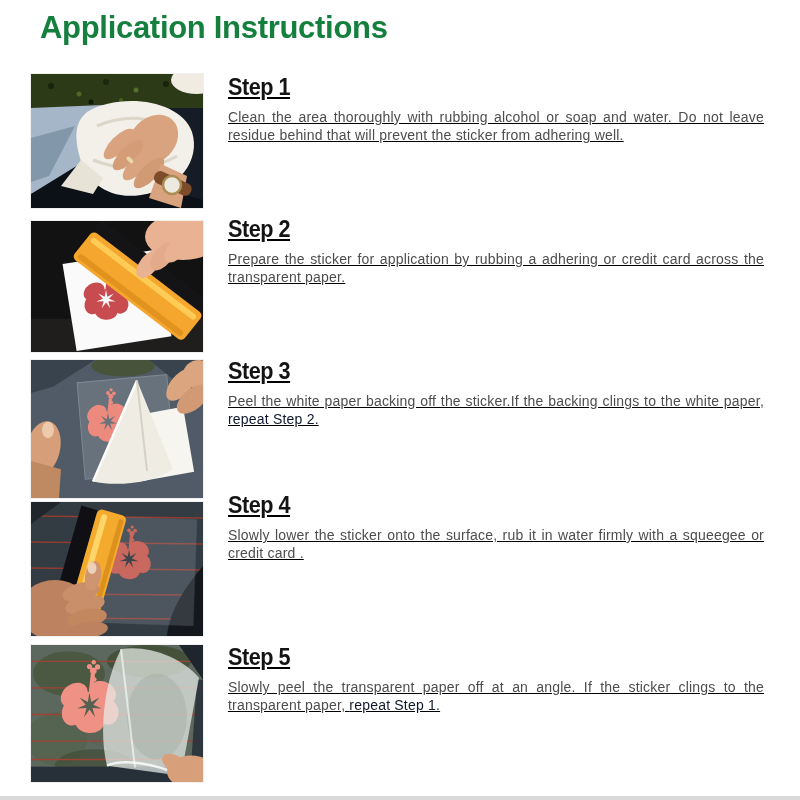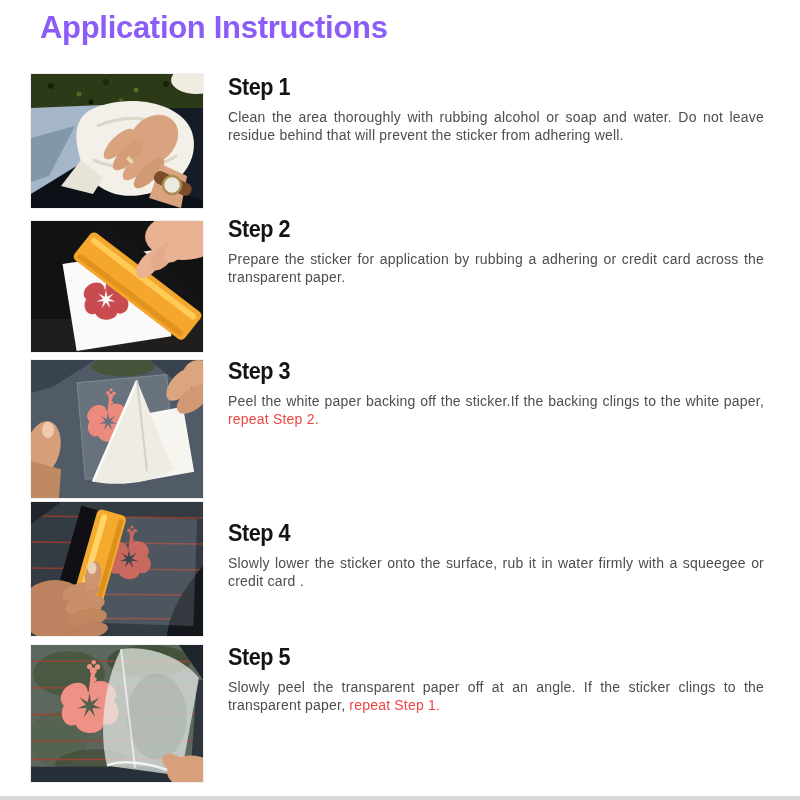--- a/index.html
+++ b/index.html
@@ -3,36 +3,36 @@
 <meta charset="utf-8">
 <style>
   html,body { margin:0; padding:0; }
   body {
     width:800px; height:800px; position:relative; overflow:hidden;
     background:#ffffff;
     font-family:"Liberation Sans", sans-serif;
   }
   .page-title {
     position:absolute; left:40px; top:10px; margin:0;
-    font-size:31px; font-weight:bold; color:#8b5cf6; letter-spacing:-0.3px;
+    font-size:31px; font-weight:bold; color:#15803d; letter-spacing:-0.3px;
   }
   .photo {
     position:absolute; left:31px; width:172px; display:block;
     outline:1px solid rgba(0,0,0,0.06);
   }
-  .step-text { position:absolute; left:228px; width:536px; }
+  .step-text { position:absolute; left:228px; width:536px;text-decoration:underline; }
   .step-heading {
     margin:0; font-size:23px; font-weight:bold; color:#141414;
     letter-spacing:-0.5px; transform:scaleX(0.94); transform-origin:left center;
   }
   .step-body {
     margin:7px 0 0 0; font-size:14px; line-height:1.29; color:#4d4d4d;
     text-align:justify; letter-spacing:0.2px;
   }
-  .hl { color:#ef4444; }
+  .hl { color:#0f172a; }
   .bottom-edge {
     position:absolute; left:0; top:796px; width:800px; height:4px; background:#dadada;
   }
 </style>
 </head>
 <body>
 
 <svg width="0" height="0" style="position:absolute" aria-hidden="true">
   <defs>
     <g id="hib">
@@ -187,21 +187,21 @@
 <div class="step-text" style="top:216px">
   <h2 class="step-heading">Step 2</h2>
   <p class="step-body"><span>Prepare the sticker for application by rubbing a adhering or credit card across the transparent paper.</span><span class="hl"></span></p>
 </div>
 
 <div class="step-text" style="top:358px">
   <h2 class="step-heading">Step 3</h2>
   <p class="step-body"><span>Peel the white paper backing off the sticker.If the backing clings to the white paper, </span><span class="hl">repeat Step 2.</span></p>
 </div>
 
-<div class="step-text" style="top:520px">
+<div class="step-text" style="top:492px">
   <h2 class="step-heading">Step 4</h2>
   <p class="step-body"><span>Slowly lower the sticker onto the surface, rub it in water firmly with a squeegee or credit card .</span><span class="hl"></span></p>
 </div>
 
 <div class="step-text" style="top:644px">
   <h2 class="step-heading">Step 5</h2>
   <p class="step-body"><span>Slowly peel the transparent paper off at an angle. If the sticker clings to the transparent paper, </span><span class="hl">repeat Step 1.</span></p>
 </div>
 
 <div class="bottom-edge"></div>

